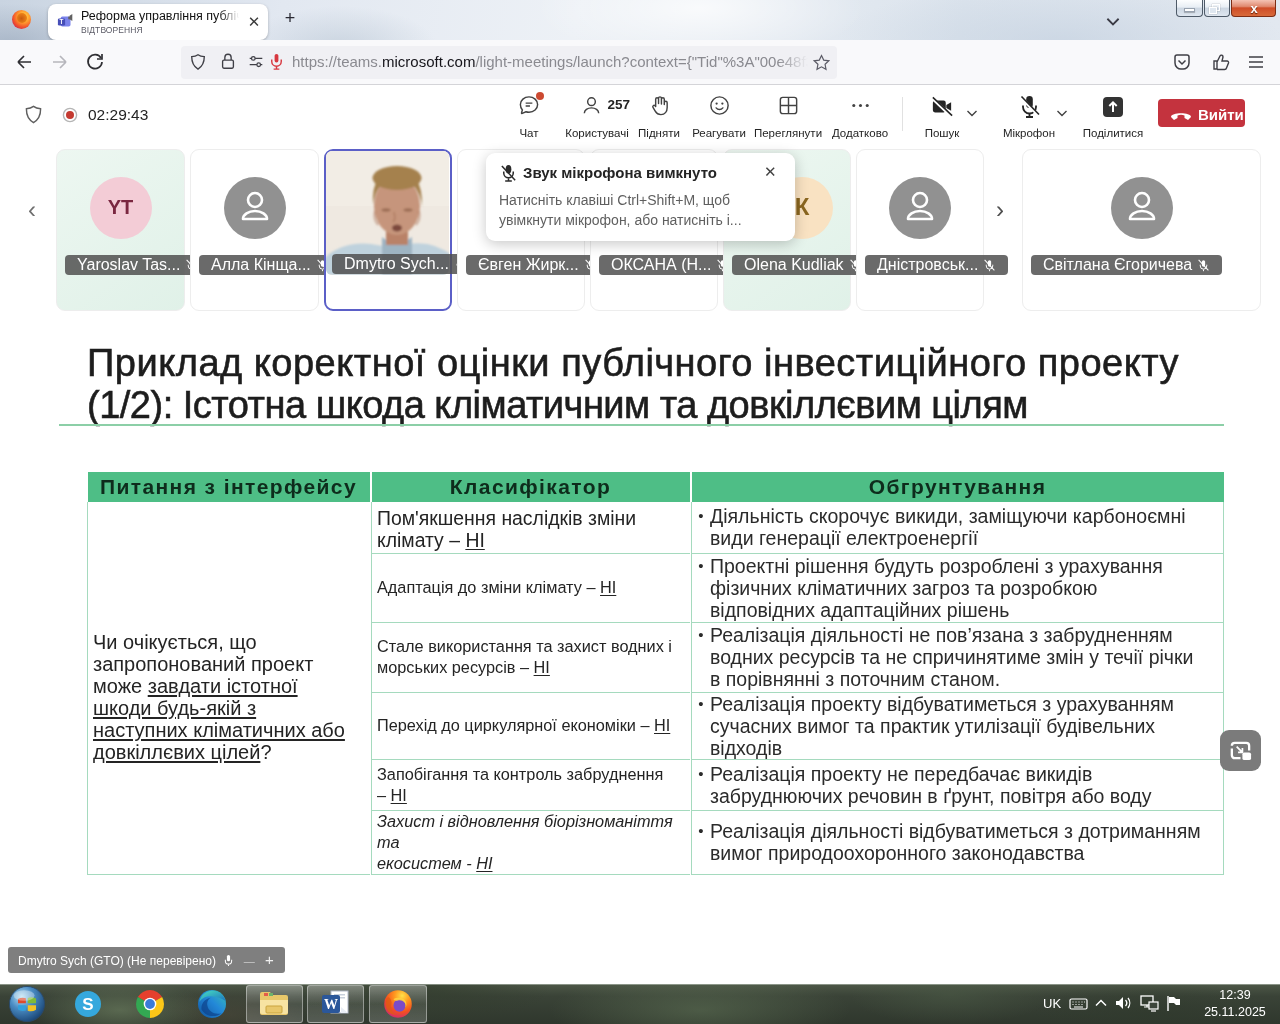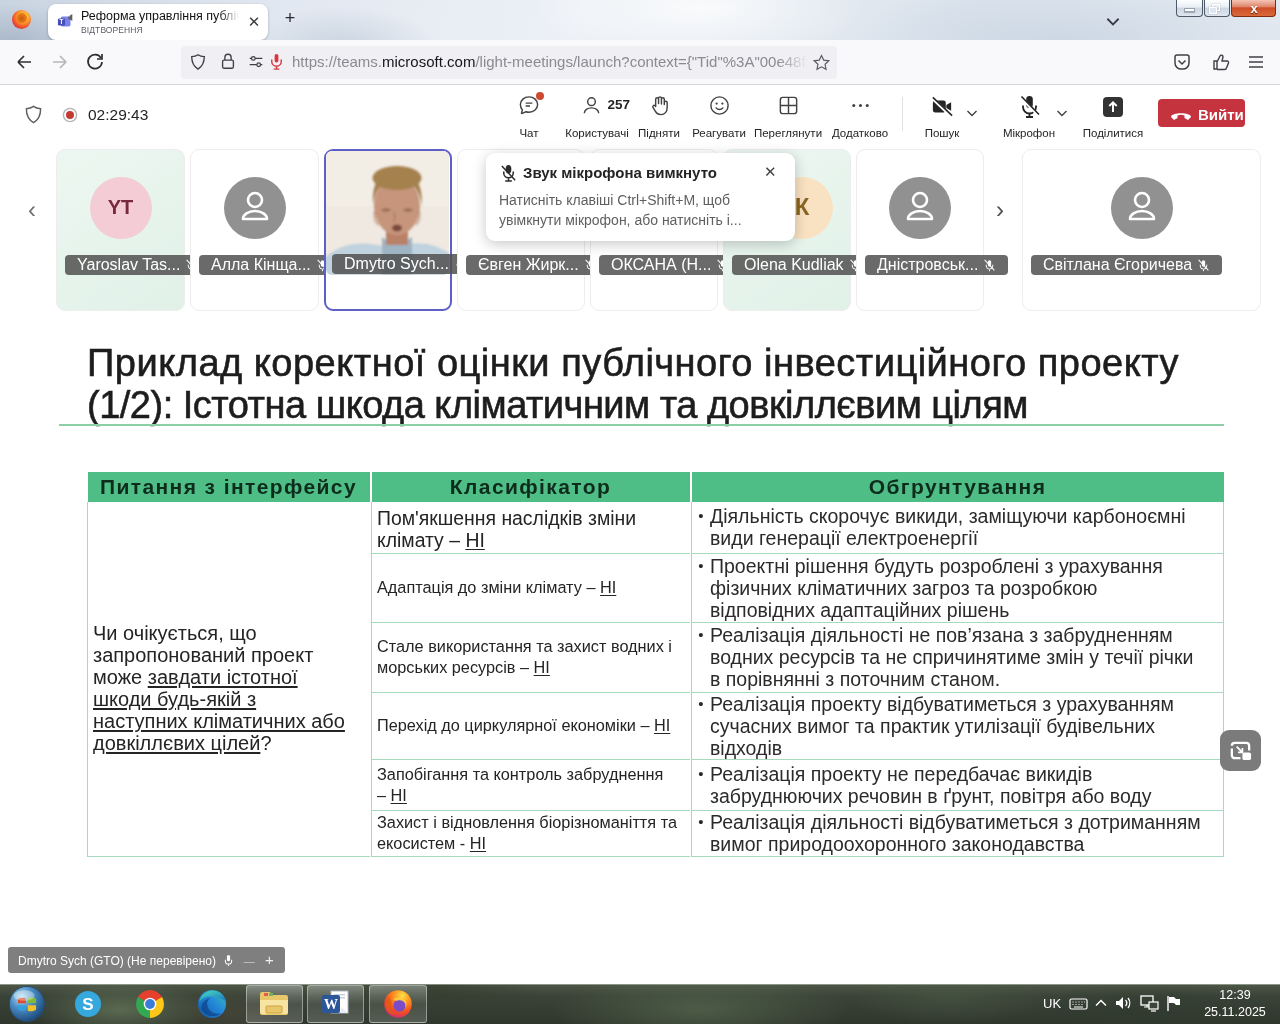--- a/index.html
+++ b/index.html
@@ -465,21 +465,21 @@
       <td class="c3"><span class="bullet">•</span><span class="btxt">Реалізація проекту відбуватиметься з урахуванням<br>сучасних вимог та практик утилізації будівельних<br>відходів</span></td>
     </tr>
     <tr style="height:51px;">
       <td class="gapc"></td>
       <td class="c2" style="line-height:21px;">Запобігання та контроль забруднення<br>– <u>НІ</u></td>
       <td class="gapc"></td>
       <td class="c3"><span class="bullet">•</span><span class="btxt">Реалізація проекту не передбачає викидів<br>забруднюючих речовин в ґрунт, повітря або воду</span></td>
     </tr>
     <tr style="height:46px;">
       <td class="gapc"></td>
-      <td class="c2" style="line-height:21px;">Захист і відновлення біорізноманіття та<br>екосистем - <u>НІ</u></td>
+      <td class="c2" style="line-height:21px;font-style:italic;">Захист і відновлення біорізноманіття та<br>екосистем - <u>НІ</u></td>
       <td class="gapc"></td>
       <td class="c3"><span class="bullet">•</span><span class="btxt">Реалізація діяльності відбуватиметься з дотриманням<br>вимог природоохоронного законодавства</span></td>
     </tr>
   </tbody>
       </table>
 
   <div id="pipbtn">
     <svg style="position:absolute;left:8px;top:8px;" width="25" height="25" viewBox="0 0 26 26">
           <path d="M4 8 a3 3 0 0 1 3-3 h12 a3 3 0 0 1 3 3 v5 M13 21 h-6 a3 3 0 0 1-3-3 v-7" stroke="#fff" stroke-width="2.4" fill="none"></path>
           <path d="M9 9 l6 6 M15 10.5 v4.5 h-4.5" stroke="#fff" stroke-width="1.8" fill="none"></path>

